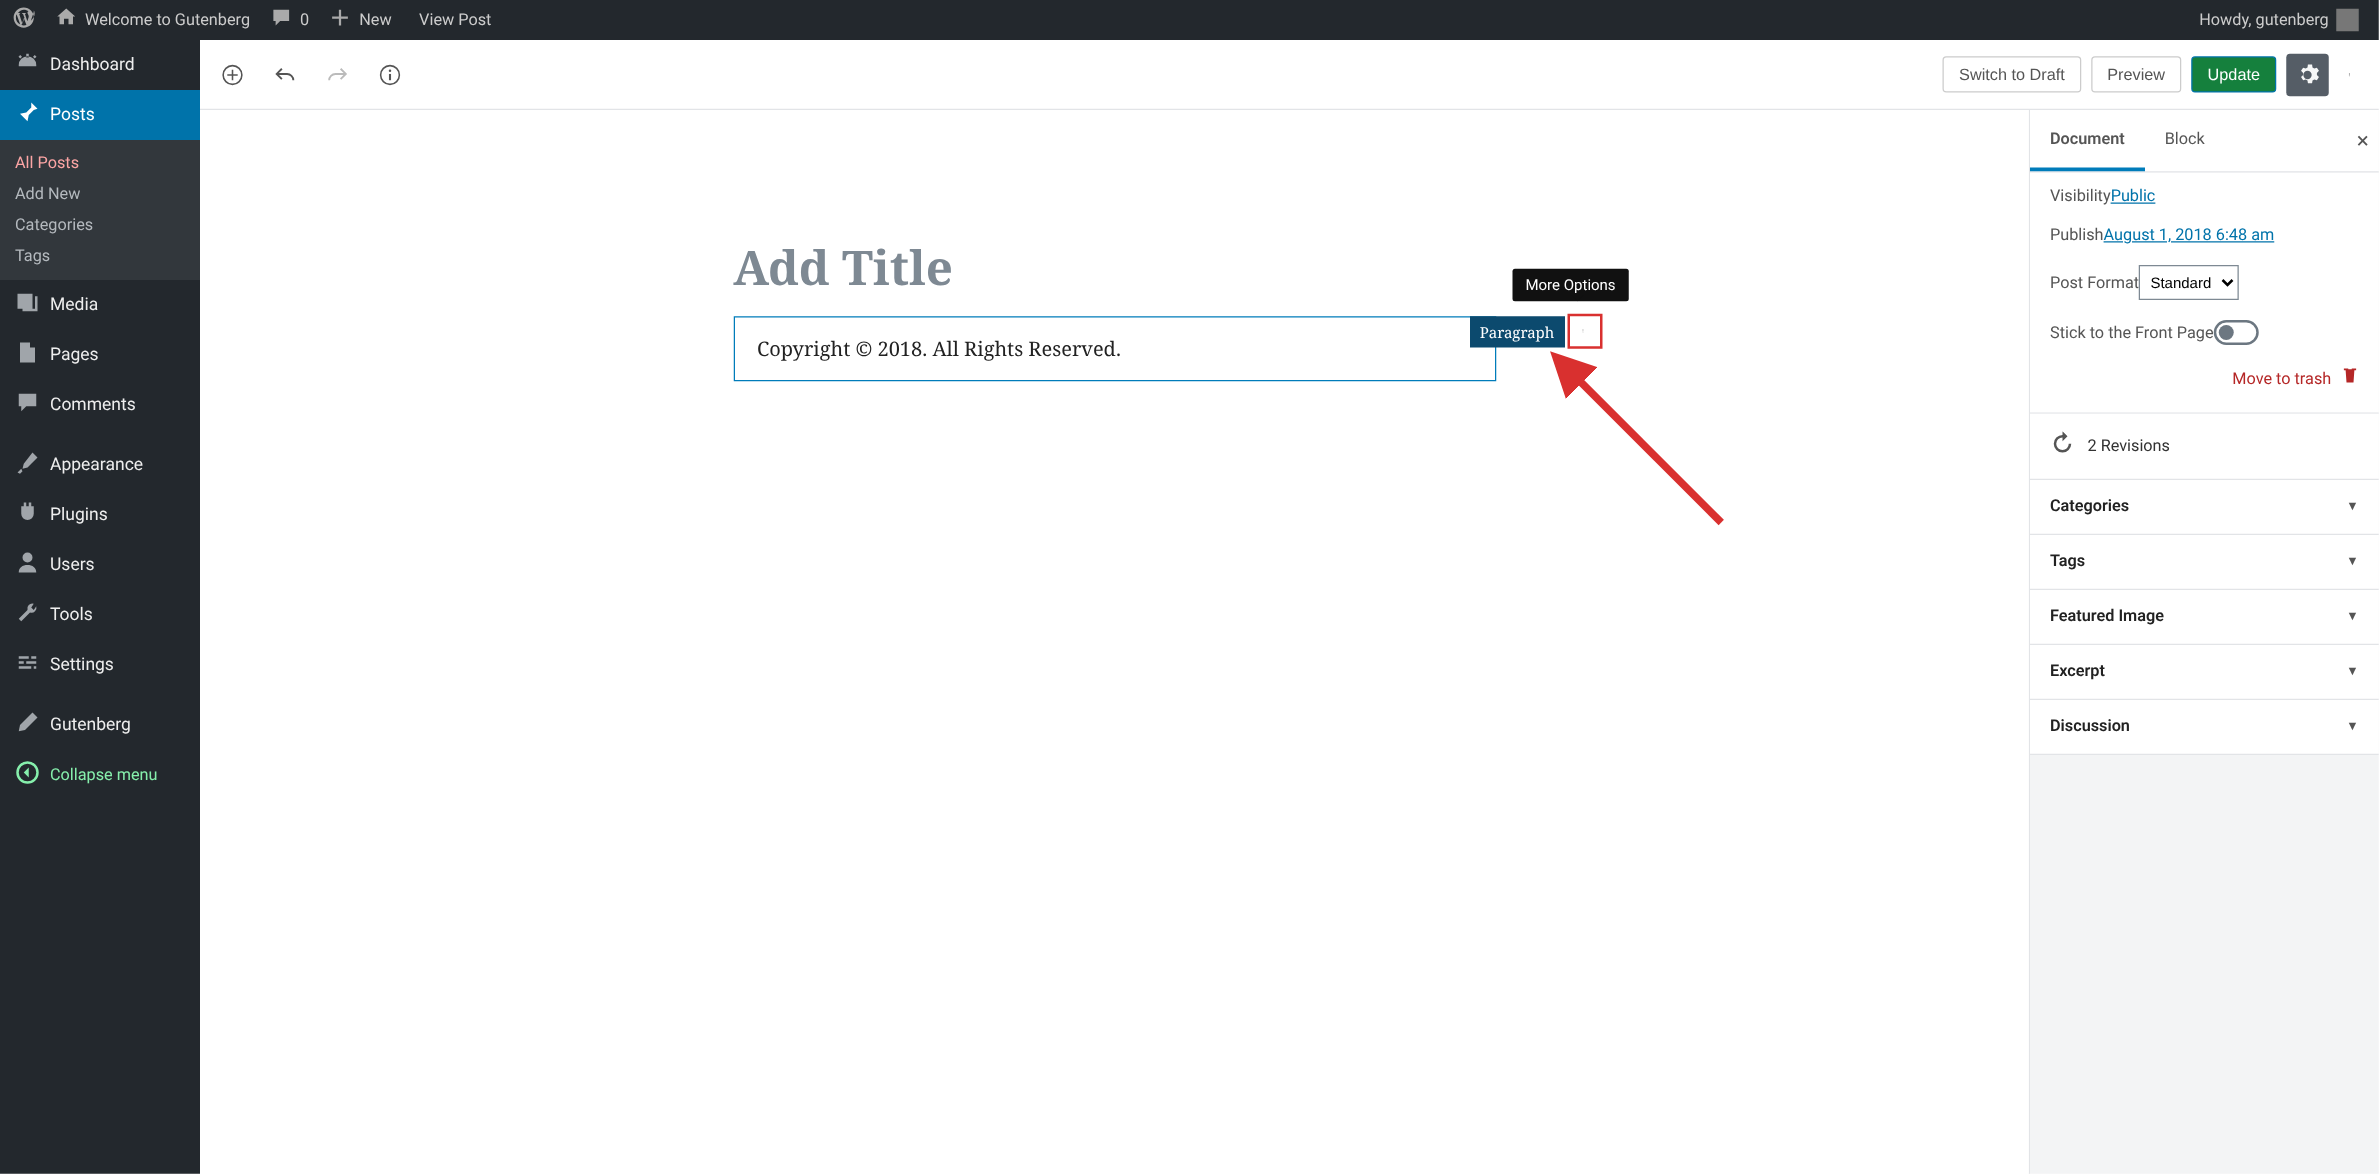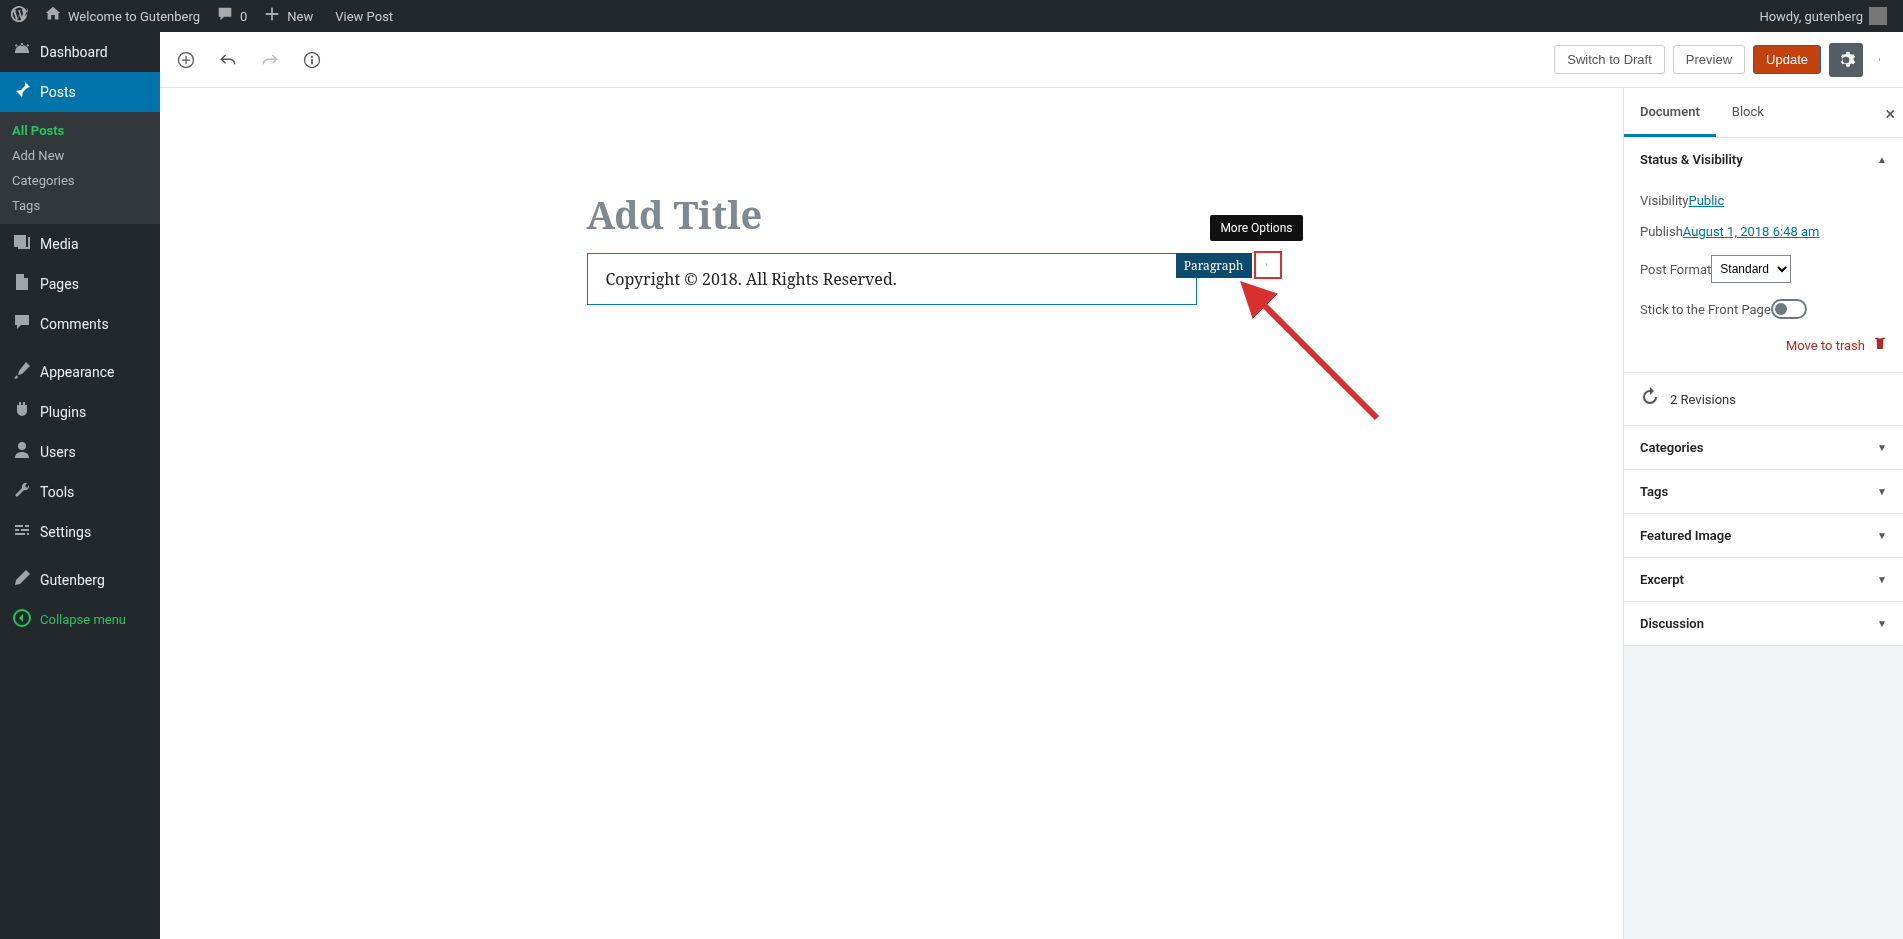--- a/index.html
+++ b/index.html
@@ -70,26 +70,26 @@
   background: #32373c;
   padding: 6px 0;
 }
 .submenu .sub-item {
   display: block;
   padding: 5px 12px;
   color: #b4b9be;
   font-size: 13px;
   cursor: pointer;
 }
-.submenu .sub-item.current { color: #22c55e; font-weight: 700; }
+.submenu .sub-item.current { color: #fca5a5; font-weight: 400; }
 .separator { height: 8px; }
 .collapse-item {
   display: flex; align-items: center;
   padding: 8px 12px;
-  color: #22c55e; font-size: 13px; cursor: pointer;
+  color: #86efac; font-size: 13px; cursor: pointer;
 }
 .collapse-item .c-icon { width: 20px; margin-right: 8px; }
 
 
 .editor-wrap {
   position: fixed; top: 32px; left: 160px; right: 0; bottom: 0;
   background: #fff;
   display: flex;
   flex-direction: column;
 }
@@ -110,21 +110,21 @@
 .btn {
   padding: 6px 12px;
   border: 1px solid #ccc;
   background: #fff;
   color: #555;
   border-radius: 3px;
   font-size: 13px;
   cursor: pointer;
 }
 .btn.primary {
-  background: #c2410c;
+  background: #15803d;
   border-color: #0073aa;
   color: #fff;
 }
 .gear-btn {
   width: 34px; height: 34px;
   background: #555d66;
   color: #fff;
   border-radius: 3px;
   display: flex; align-items: center; justify-content: center;
   cursor: pointer;
@@ -500,24 +500,20 @@
     </div>
 
     <div class="settings-sidebar">
       <div class="ss-tabs">
         <div class="ss-tab active">Document</div>
         <div class="ss-tab">Block</div>
         <div class="ss-close">×</div>
       </div>
 
       <div class="ss-panel">
-        <div class="ss-panel-hdr">
-          <span>Status &amp; Visibility</span>
-          <span class="chev">▲</span>
-        </div>
         <div class="ss-panel-body">
           <div class="ss-row">
             <span>Visibility</span>
             <span class="link">Public</span>
           </div>
           <div class="ss-row">
             <span>Publish</span>
             <span class="link">August 1, 2018 6:48 am</span>
           </div>
           <div class="ss-row">

